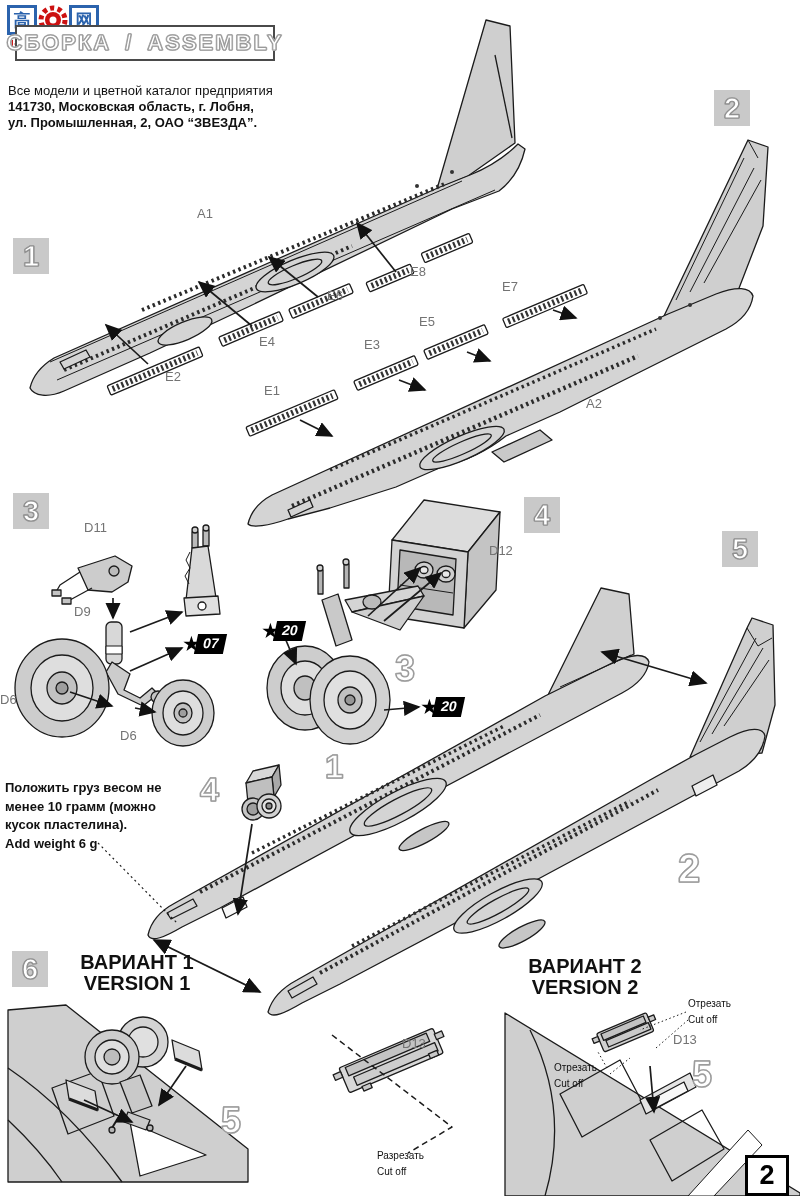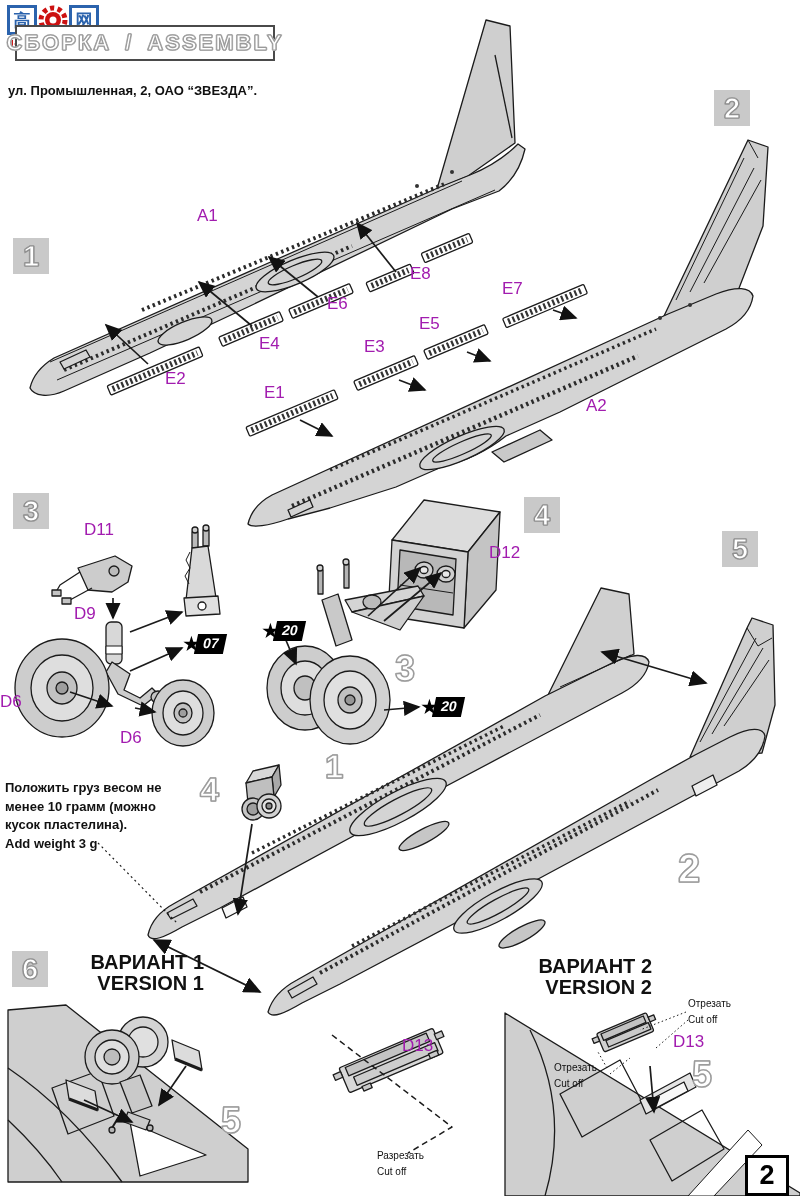--- a/index.html
+++ b/index.html
@@ -20,33 +20,33 @@
   .logo-site{color:#cc1111;font-weight:bold;font-size:11px;margin-top:1px;letter-spacing:.5px;}
   
   .address{position:absolute;left:8px;top:83px;width:290px;font-size:13px;line-height:16.2px;}
   .address .b{font-weight:bold;}
   
   .stepbox{position:absolute;width:36px;height:36px;background:#c9c9c9;display:flex;align-items:center;
            justify-content:center;font-size:29px;font-weight:bold;color:#fff;
            -webkit-text-stroke:1.2px #8f8f8f;
            text-shadow:1px 0 #a9a9a9,-1px 0 #a9a9a9,0 1px #a9a9a9,0 -1px #a9a9a9;}
   
-  .plabel{position:absolute;font-size:17px;color:#a21caf;white-space:nowrap;}
+  .plabel{position:absolute;font-size:13px;color:#737373;white-space:nowrap;}
   
   .ghost{position:absolute;font-weight:bold;color:#fff;
          -webkit-text-stroke:1.4px #9c9c9c;
          text-shadow:1px 0 #c9c9c9,-1px 0 #c9c9c9,0 1px #c9c9c9,0 -1px #c9c9c9;}
   
   .badge{position:absolute;display:flex;align-items:center;}
   .bstar{font-size:21px;color:#000;margin-right:-5px;line-height:1;z-index:2;}
   .bnum{background:#000;color:#fff;font-weight:bold;font-size:14px;padding:1px 6px 2px 7px;
         transform:skewX(-12deg);line-height:1.2;}
   
   .note{position:absolute;font-size:13px;line-height:18.5px;font-weight:bold;}
-  .variant{position:absolute;width:134px;text-align:right;font-weight:bold;font-size:20px;line-height:21px;}
+  .variant{position:absolute;width:134px;text-align:center;font-weight:bold;font-size:20px;line-height:21px;}
   .cutnote{position:absolute;font-size:10px;line-height:16px;}
   
   .pagebox{position:absolute;left:745px;top:1155px;width:38px;height:35px;border:3px solid #000;
            background:#fff;display:flex;align-items:center;justify-content:center;
            font-size:27px;font-weight:bold;color:#000;}
 </style>
 </head>
 <body>
 
 <div id="sheet">
@@ -349,38 +349,40 @@
   <div class="logo-site">gao-shou.com</div>
 </div>
 
 <div class="asm-box">
   <span>СБОРКА</span>
   <span>/</span>
   <span>ASSEMBLY</span>
 </div>
 
 <div class="address">
+  <div>Все модели и цветной каталог предприятия</div>
+  <div class="b">141730, Московская область, г. Лобня,</div>
   <div class="b">ул. Промышленная, 2, ОАО “ЗВЕЗДА”.</div>
 </div>
 
 <div class="stepbox" style="left:13px;top:238px">1</div>
 <div class="stepbox" style="left:714px;top:90px">2</div>
 <div class="stepbox" style="left:13px;top:493px">3</div>
 <div class="stepbox" style="left:524px;top:497px">4</div>
 <div class="stepbox" style="left:722px;top:531px">5</div>
 <div class="stepbox" style="left:12px;top:951px">6</div>
 
 <div class="plabel" style="left:197px;top:206px">A1</div>
 <div class="plabel" style="left:586px;top:396px">A2</div>
 <div class="plabel" style="left:264px;top:383px">E1</div>
 <div class="plabel" style="left:165px;top:369px">E2</div>
 <div class="plabel" style="left:364px;top:337px">E3</div>
 <div class="plabel" style="left:259px;top:334px">E4</div>
 <div class="plabel" style="left:419px;top:314px">E5</div>
-<div class="plabel" style="left:327px;top:294px">E6</div>
+<div class="plabel" style="left:327px;top:288px">E6</div>
 <div class="plabel" style="left:502px;top:279px">E7</div>
 <div class="plabel" style="left:410px;top:264px">E8</div>
 <div class="plabel" style="left:84px;top:520px">D11</div>
 <div class="plabel" style="left:74px;top:604px">D9</div>
 <div class="plabel" style="left:0px;top:692px">D6</div>
 <div class="plabel" style="left:120px;top:728px">D6</div>
 <div class="plabel" style="left:489px;top:543px">D12</div>
 <div class="plabel" style="left:402px;top:1036px">D13</div>
 <div class="plabel" style="left:673px;top:1032px">D13</div>
 
@@ -401,21 +403,21 @@
 <div class="ghost" style="left:678px;top:846px;font-size:40px">2</div>
 <div class="ghost" style="left:395px;top:648px;font-size:36px">3</div>
 <div class="ghost" style="left:200px;top:770px;font-size:34px">4</div>
 <div class="ghost" style="left:221px;top:1100px;font-size:36px">5</div>
 <div class="ghost" style="left:692px;top:1054px;font-size:36px">5</div>
 
 <div class="note" style="left:5px;top:779px;width:180px">
   <div>Положить груз весом не</div>
   <div>менее 10 грамм (можно</div>
   <div>кусок пластелина).</div>
-  <div>Add weight 3 g</div>
+  <div>Add weight 6 g</div>
 </div>
 
 <div class="variant" style="left:70px;top:952px">
   <div>ВАРИАНТ 1</div>
   <div>VERSION 1</div>
 </div>
 <div class="variant" style="left:518px;top:956px">
   <div>ВАРИАНТ 2</div>
   <div>VERSION 2</div>
 </div>

